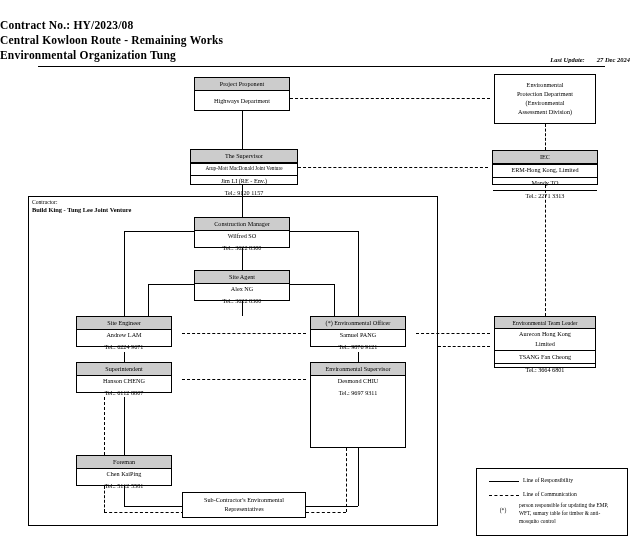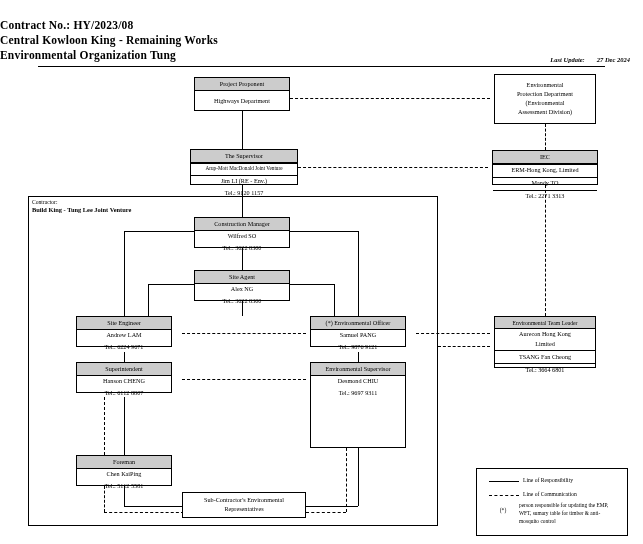--- a/index.html
+++ b/index.html
@@ -106,21 +106,21 @@
     position:absolute;left:42px;top:33px;width:100px;font-size:5.4px;line-height:1.45;
   }
 </style>
 </head>
 <body>
 
 <div class="sheet">
 
   <div class="title-block">
     <div class="title-line">Contract No.: HY/2023/08</div>
-    <div class="title-line">Central Kowloon King - Remaining Works</div>
+    <div class="title-line">Central Kowloon Route - Remaining Works</div>
     <div class="title-line">Environmental Organization Tung</div>
   </div>
   <div class="rule"></div>
   <div class="last-update">
     <span class="lbl">Last Update:</span><span>27 Dec 2024</span>
   </div>
 
   <div class="contractor-frame"></div>
   <div class="contractor-label">Contractor:</div>
   <div class="contractor-name">Build King - Tung Lee Joint Venture</div>

